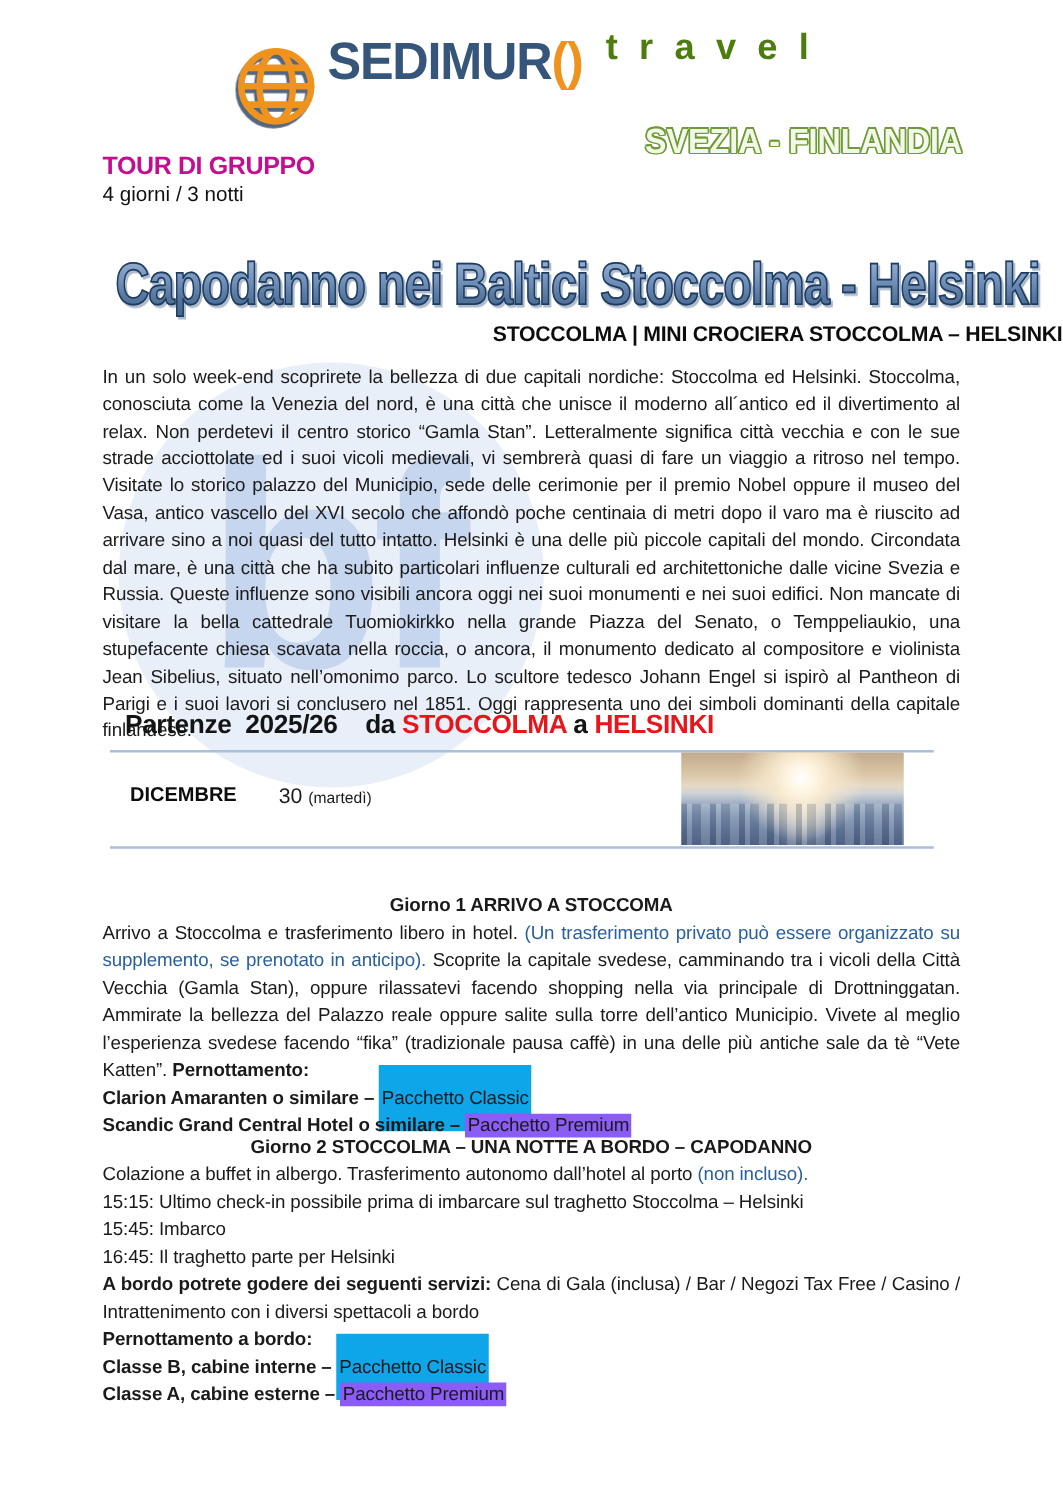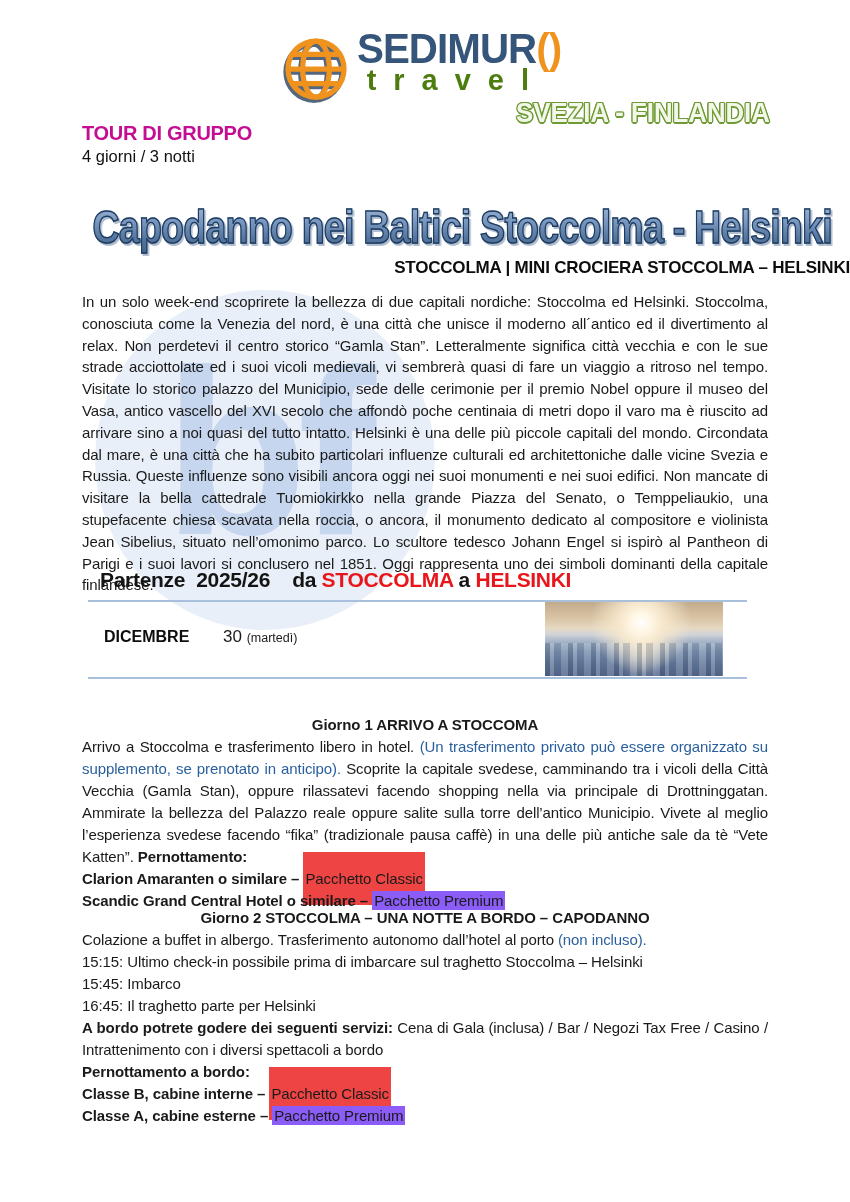--- a/index.html
+++ b/index.html
@@ -17,21 +17,21 @@
   }
   .watermark span {
     font-size:235px; font-weight:bold; color:#c6d6ee; letter-spacing:-10px;
     transform:translateY(-8px);
   }
   .content { position:relative; z-index:1; }
   
   .logo-wrap { position:absolute; left:0; top:28px; width:100%; display:flex; justify-content:center; }
   .logo { display:flex; align-items:flex-start; gap:6px; }
   .globe { filter: drop-shadow(-2px 3px 0 rgba(55,75,105,0.85)); margin-top:6px; }
-  .logo-text { display:flex; flex-direction:column; }
+  .logo-text { display:flex; flex-direction:row; }
   .logo-main { font-size:42px; font-weight:bold; letter-spacing:-1px; color:#35567a; line-height:1; transform:scaleX(0.96); transform-origin:left; }
   .logo-main .paren { color:#f0931e; }
   .logo-sub { font-size:29px; font-weight:bold; color:#4d7c0f; letter-spacing:17px; line-height:1; margin-top:-4px; padding-left:10px; }
   
   .region {
     position:absolute; top:97px; right:80px; font-size:28px; font-weight:bold; white-space:nowrap;
     color:#f3f7ea; transform:scaleX(0.92); transform-origin:right;
     text-shadow: -1.5px 0 #6f9a35, 1.5px 0 #6f9a35, 0 -1.5px #6f9a35, 0 1.5px #6f9a35,
                  -1px -1px #6f9a35, 1px 1px #6f9a35, -1px 1px #6f9a35, 1px -1px #6f9a35;
   }
@@ -81,21 +81,21 @@
       rgba(35,55,85,0.45) 0 5px, rgba(240,245,252,0.35) 5px 9px,
       rgba(60,80,115,0.4) 9px 16px, rgba(225,232,244,0.3) 16px 23px);
   }
   
   .day1 { position:absolute; left:82px; top:714px; width:686px; font-size:15px; line-height:22px; color:#1a1a1a; letter-spacing:-0.1px; }
   .day2 { position:absolute; left:82px; top:907px; width:686px; font-size:15px; line-height:22px; color:#1a1a1a; letter-spacing:-0.1px; }
   .day-heading { font-weight:bold;text-align:center; }
   .day-body { text-align:justify; }
   .blue { color:#2a5f9e; }
   .bold { font-weight:bold; }
-  .hl-cyan  { background:#ef4444; padding:18px 2px; }
+  .hl-cyan  { background:#0ea5e9; padding:18px 2px; }
   .hl-green { background:#8b5cf6; padding:1px 2px; }
 </style>
 </head>
 <body>
 
 <div class="page">
 
   <div class="watermark">
     <span>bf</span>
   </div>

